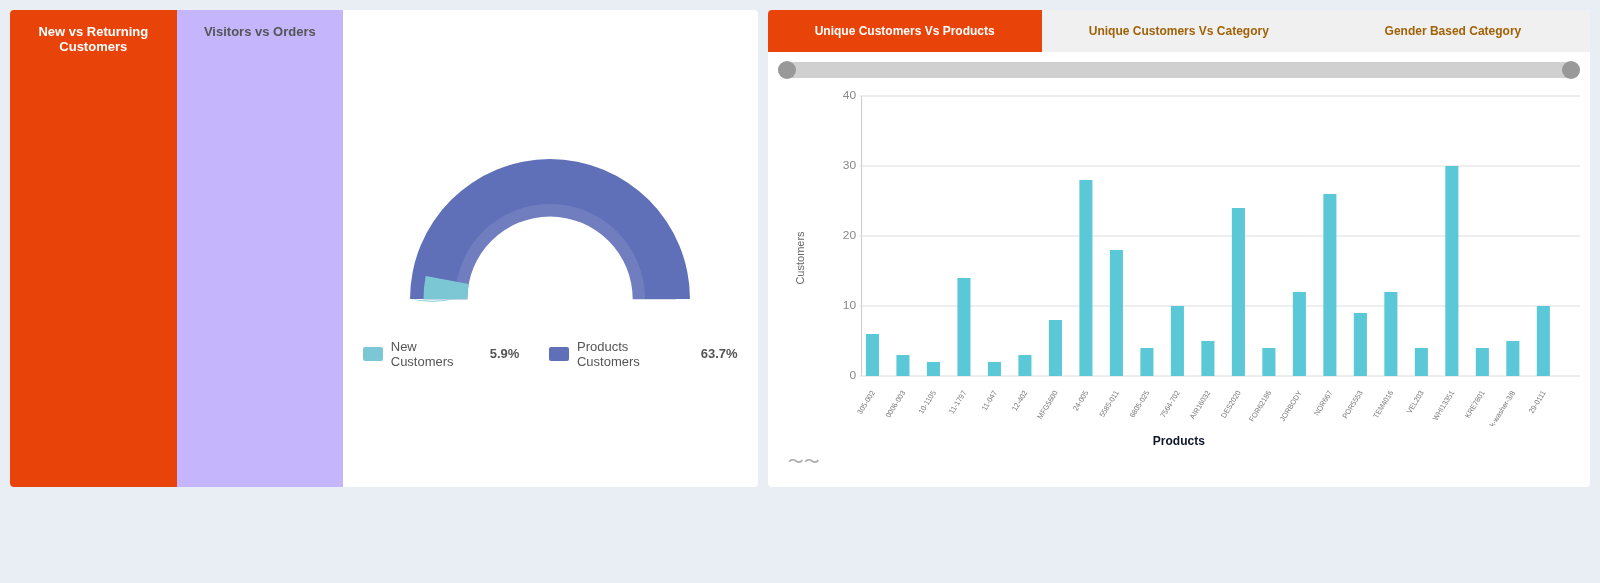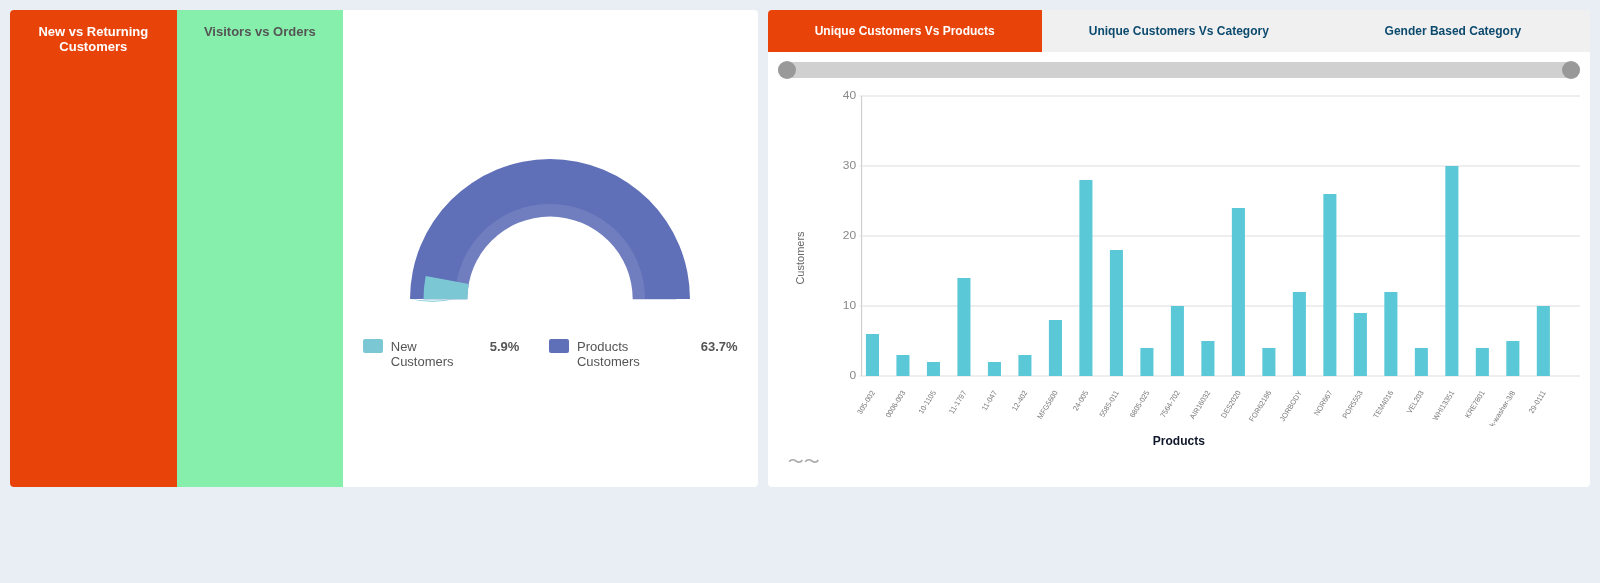--- a/index.html
+++ b/index.html
@@ -32,21 +32,21 @@
       font-size: 13px;
       font-weight: 600;
       cursor: pointer;
       border-bottom: 2px solid transparent;
     }
     .tab.active {
       background: #e8440a;
       color: #fff;
     }
     .tab.inactive {
-      background: #86efac;
+      background: #c4b5fd;
       color: #555;
     }
     
     .chart-area {
       flex: 1;
       display: flex;
       flex-direction: column;
       align-items: center;
       justify-content: center;
       padding: 20px;
@@ -63,21 +63,21 @@
     }
     .legend {
       display: flex;
       align-items: center;
       gap: 30px;
       font-size: 13px;
       color: #555;
     }
     .legend-item {
       display: flex;
-      align-items: flex-start;
+      align-items: center;
       gap: 8px;
     }
     .legend-swatch {
       width: 20px;
       height: 14px;
       border-radius: 2px;
     }
     .legend-swatch.new { background: #7bc8d4; }
     .legend-swatch.returning { background: #6070b8; }
     .legend-label { font-weight: 400; }
@@ -103,21 +103,21 @@
       font-size: 12px;
       font-weight: 600;
       cursor: pointer;
     }
     .right-tab.active {
       background: #e8440a;
       color: #fff;
     }
     .right-tab.inactive {
       background: #f0f0f0;
-      color: #0c4a6e;
+      color: #a16207;
     }
     .bar-chart-container {
       flex: 1;
       padding: 10px 10px 10px 10px;
       display: flex;
       flex-direction: column;
       position: relative;
     }
     
     .slider-bar {

